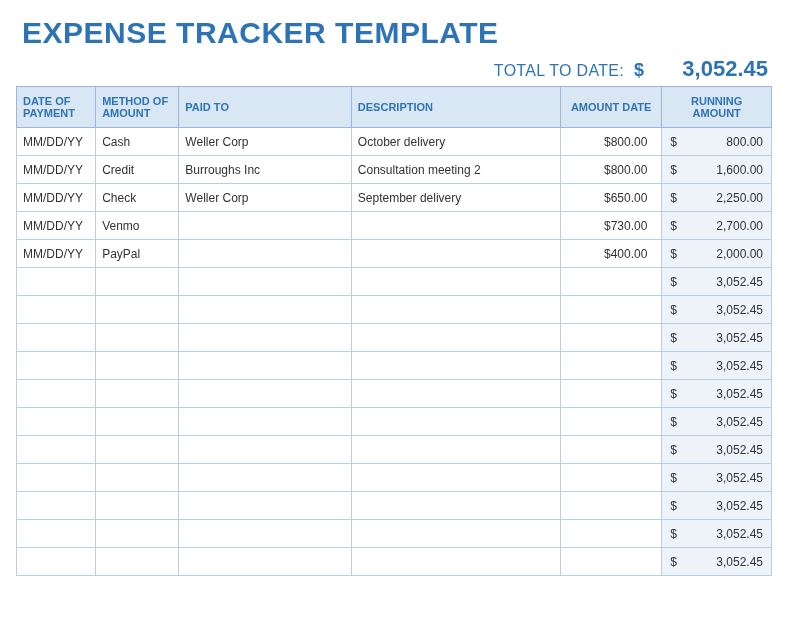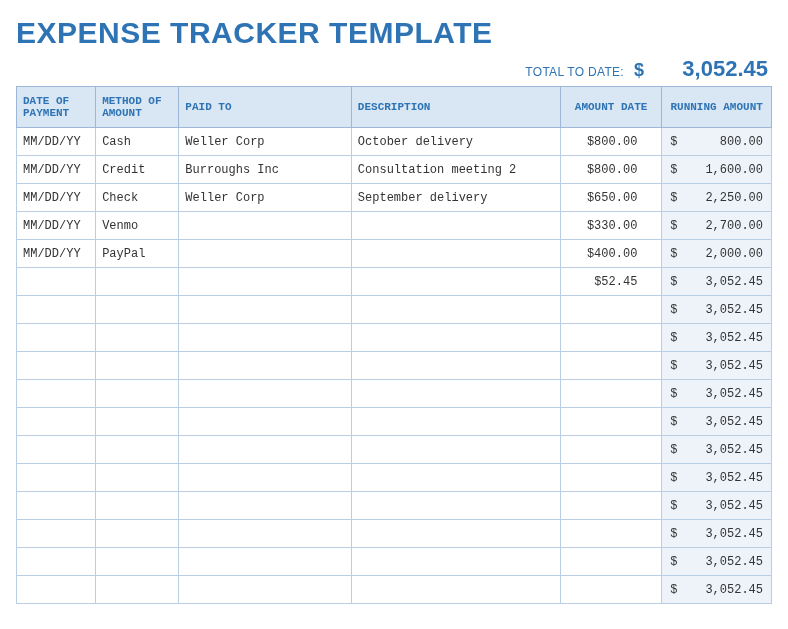--- a/index.html
+++ b/index.html
@@ -11,52 +11,52 @@
     color: #333;
     width: 788px;
   }
   .title {
     font-size: 30px;
     font-weight: 700;
     letter-spacing: 0.5px;
     color: #2e74b5;
     font-family: "Arial Narrow", Arial, sans-serif;
     margin-bottom: 6px;
+    margin-left: 6px;
   }
   .total-row {
     display: flex;
     align-items: baseline;
     justify-content: flex-end;
     gap: 10px;
     margin-bottom: 4px;
     padding-right: 4px;
   }
   .total-label {
-    font-size: 12px;
+    font-size: 16px;
     color: #2e74b5;
     letter-spacing: 0.3px;
   }
   .total-dollar {
     font-size: 18px;
     color: #2e74b5;
     font-weight: 700;
     width: 14px;
   }
   .total-value {
     font-size: 22px;
     color: #2e74b5;
     font-weight: 700;
     width: 110px;
     text-align: right;
   }
   table {
     border-collapse: collapse;
     width: 100%;
     table-layout: fixed;
-    font-family: Liberation Mono, monospace;
   }
   th {
     background: #d9e6f4;
     color: #2e74b5;
     font-size: 11px;
     font-weight: 700;
     padding: 8px 6px;
     border: 1px solid #9cb8d6;
     text-align: left;
     vertical-align: middle;
@@ -64,21 +64,21 @@
   }
   th.center { text-align: center; }
   td {
     font-size: 12px;
     padding: 0 6px;
     border: 1px solid #b9cde3;
     height: 28px;
     vertical-align: middle;
     color: #333;
   }
-  td.amt { text-align: right; padding-right: 24px; }
+  td.amt { text-align: right; padding-right: 14px; }
   td.run {
     background: #eef3f9;
     padding: 0 8px 0 8px;
   }
   .run-inner {
     display: flex;
     justify-content: space-between;
     align-items: center;
   }
   .run-dollar { color: #333; }
@@ -158,51 +158,38 @@
             <span class="run-dollar">$</span>
             <span class="run-val">2,250.00</span>
           </div>
         </td>
       </tr>
       <tr>
         <td>MM/DD/YY</td>
         <td>Venmo</td>
         <td></td>
         <td></td>
-        <td class="amt">$330.00</td>
+        <td class="amt">$730.00</td>
         <td class="run">
           <div class="run-inner">
             <span class="run-dollar">$</span>
             <span class="run-val">2,700.00</span>
           </div>
         </td>
       </tr>
       <tr>
         <td>MM/DD/YY</td>
         <td>PayPal</td>
         <td></td>
         <td></td>
         <td class="amt">$400.00</td>
         <td class="run">
           <div class="run-inner">
             <span class="run-dollar">$</span>
             <span class="run-val">2,000.00</span>
-          </div>
-        </td>
-      </tr>
-      <tr>
-        <td></td>
-        <td></td>
-        <td></td>
-        <td></td>
-        <td class="amt">$52.45</td>
-        <td class="run">
-          <div class="run-inner">
-            <span class="run-dollar">$</span>
-            <span class="run-val">3,052.45</span>
           </div>
         </td>
       </tr>
       <tr>
         <td></td>
         <td></td>
         <td></td>
         <td></td>
         <td class="amt"></td>
         <td class="run">

